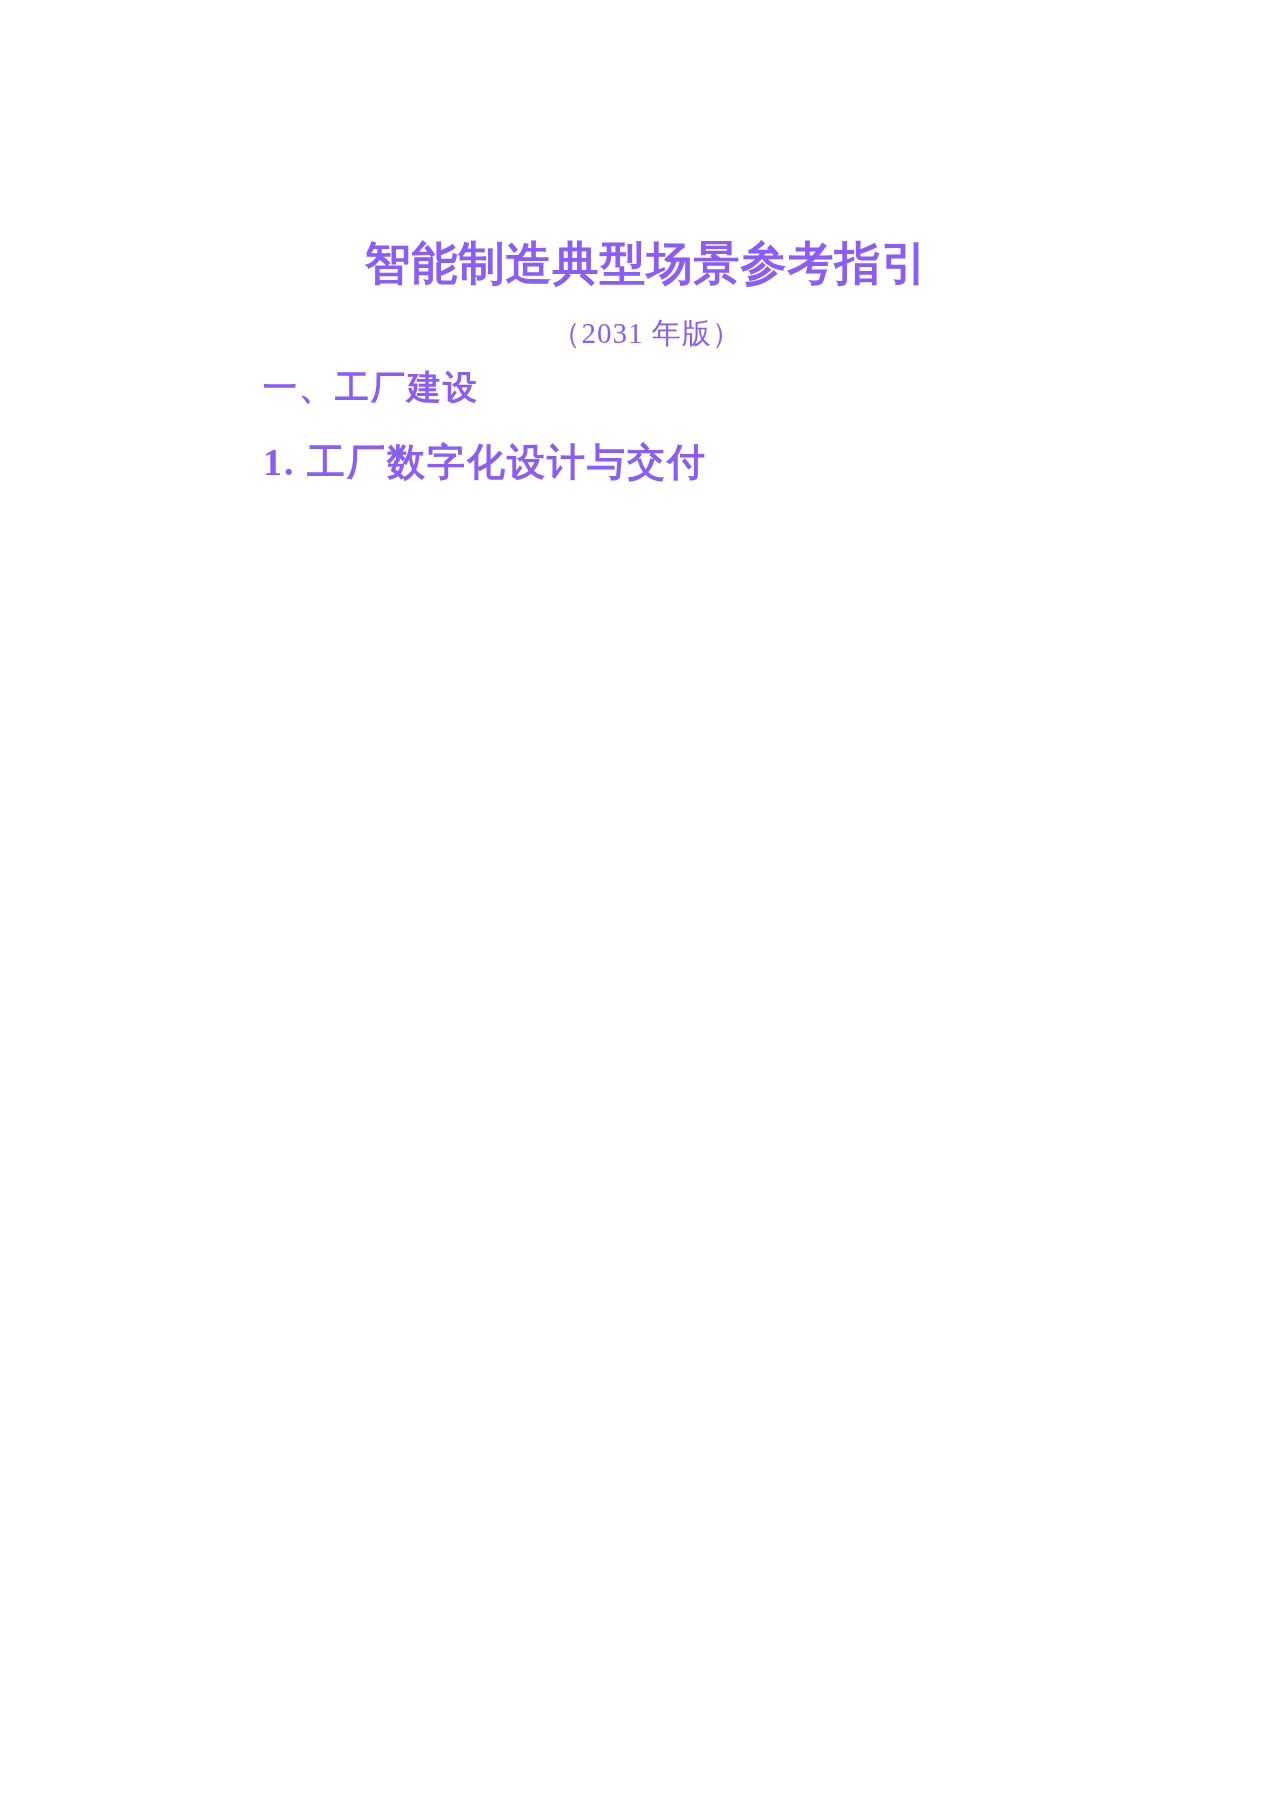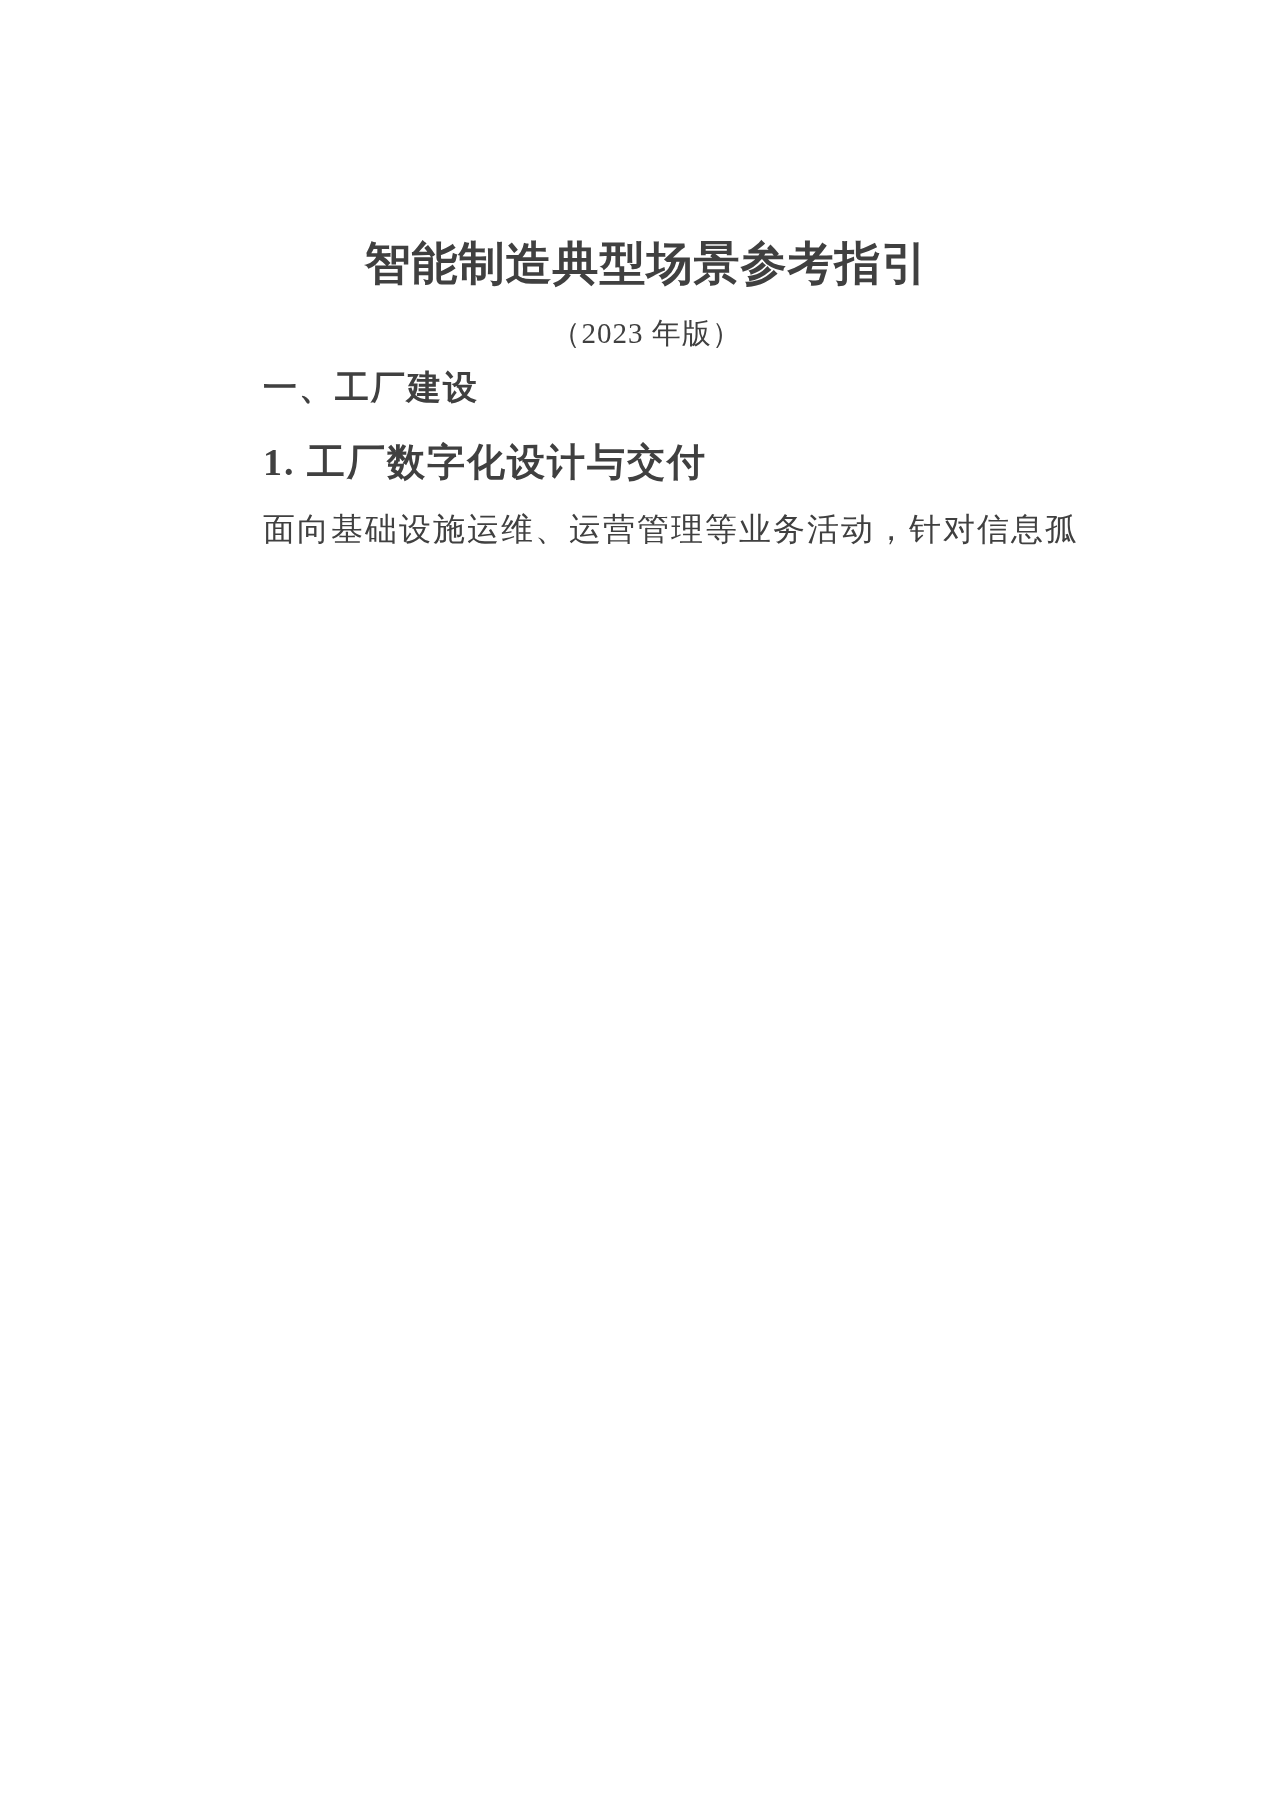--- a/index.html
+++ b/index.html
@@ -5,21 +5,21 @@
   html, body {
     margin: 0;
     padding: 0;
     background: #ffffff;
   }
   .page {
     position: relative;
     width: 1280px;
     height: 1272px;
     background: #ffffff;
-    color: #404040;
+    color: #8b5cf6;
     font-family: "Liberation Serif", "DejaVu Serif", serif;
     overflow: hidden;
   }
   .content {
     position: absolute;
     left: 193px;
     top: 0;
     width: 907px;
   }
   .doc-title {
@@ -79,27 +79,26 @@
   }
 </style>
 </head>
 <body>
 
 <div class="page">
   <div class="content">
 
     <h1 class="doc-title">智能制造典型场景参考指引</h1>
 
-    <div class="doc-subtitle">（2023 年版）</div>
+    <div class="doc-subtitle">（2031 年版）</div>
 
 
     <h2 class="sec-heading">一、工厂建设</h2>
 
     <h3 class="sub-heading">1. 工厂数字化设计与交付</h3>
 
 
 
-    <p class="para">面向基础设施运维、运营管理等业务活动，针对信息孤</p>
 
   </div>
 
   <div class="page-number">1</div>
 </div>
 
 </body></html>

